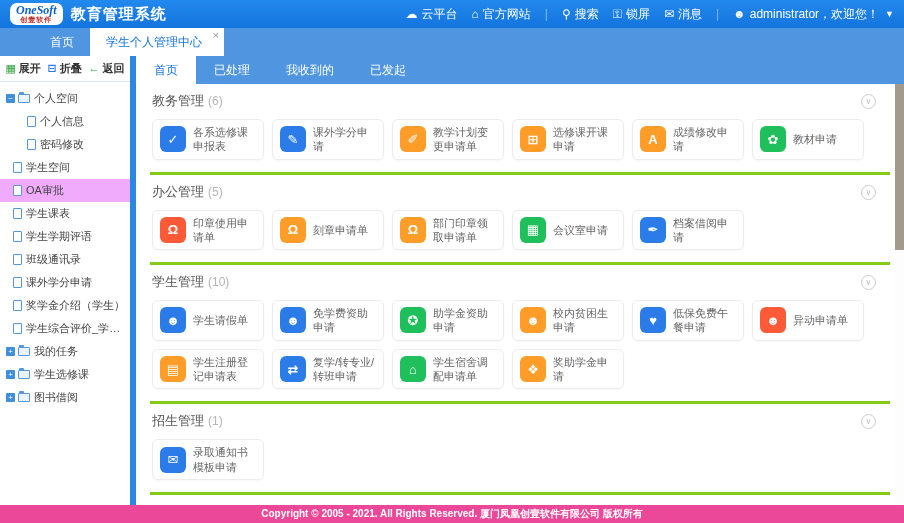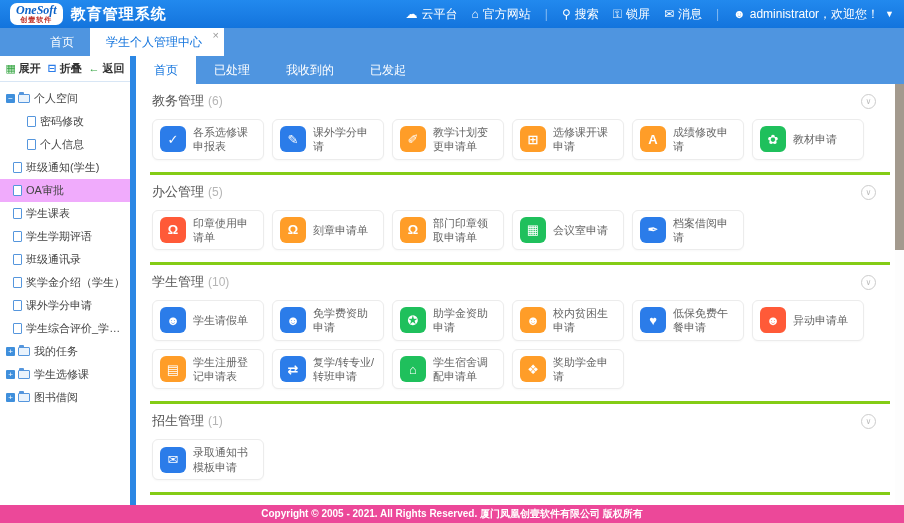--- a/index.html
+++ b/index.html
@@ -132,32 +132,32 @@
       <div class="tree">
           <div class="tree-row">
             <span class="toggle">−</span>
             <span class="fico folder-ico"></span>
             <span class="tree-label">个人空间</span>
           </div>
           <div class="tree-row">
             <span class="ind" style="width: 14px;"></span>
             <span class="toggle-space"></span>
             <span class="fico file-ico"></span>
+            <span class="tree-label">个人信息</span>
+          </div>
+          <div class="tree-row">
+            <span class="ind" style="width: 14px;"></span>
+            <span class="toggle-space"></span>
+            <span class="fico file-ico"></span>
             <span class="tree-label">密码修改</span>
           </div>
           <div class="tree-row">
-            <span class="ind" style="width: 14px;"></span>
-            <span class="toggle-space"></span>
-            <span class="fico file-ico"></span>
-            <span class="tree-label">个人信息</span>
-          </div>
-          <div class="tree-row">
-            <span class="toggle-space"></span>
-            <span class="fico file-ico"></span>
-            <span class="tree-label">班级通知(学生)</span>
+            <span class="toggle-space"></span>
+            <span class="fico file-ico"></span>
+            <span class="tree-label">学生空间</span>
           </div>
           <div class="tree-row selected">
             <span class="toggle-space"></span>
             <span class="fico file-ico"></span>
             <span class="tree-label">OA审批</span>
           </div>
           <div class="tree-row">
             <span class="toggle-space"></span>
             <span class="fico file-ico"></span>
             <span class="tree-label">学生课表</span>
@@ -168,26 +168,26 @@
             <span class="tree-label">学生学期评语</span>
           </div>
           <div class="tree-row">
             <span class="toggle-space"></span>
             <span class="fico file-ico"></span>
             <span class="tree-label">班级通讯录</span>
           </div>
           <div class="tree-row">
             <span class="toggle-space"></span>
             <span class="fico file-ico"></span>
+            <span class="tree-label">课外学分申请</span>
+          </div>
+          <div class="tree-row">
+            <span class="toggle-space"></span>
+            <span class="fico file-ico"></span>
             <span class="tree-label">奖学金介绍（学生）</span>
-          </div>
-          <div class="tree-row">
-            <span class="toggle-space"></span>
-            <span class="fico file-ico"></span>
-            <span class="tree-label">课外学分申请</span>
           </div>
           <div class="tree-row">
             <span class="toggle-space"></span>
             <span class="fico file-ico"></span>
             <span class="tree-label">学生综合评价_学生自评</span>
           </div>
           <div class="tree-row">
             <span class="toggle">+</span>
             <span class="fico folder-ico"></span>
             <span class="tree-label">我的任务</span>

